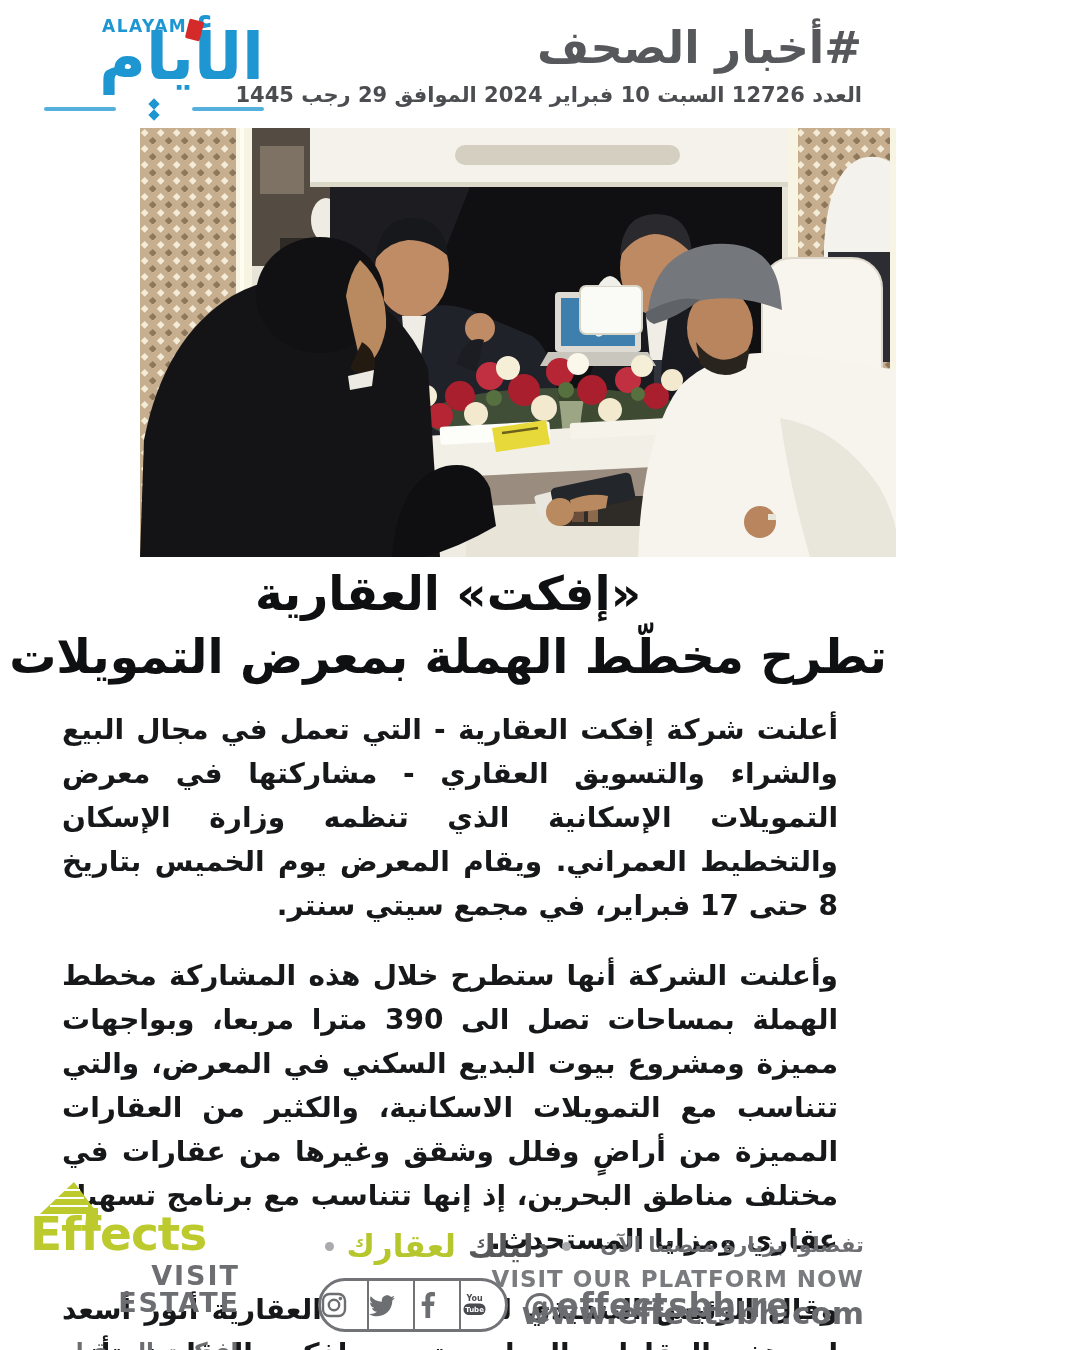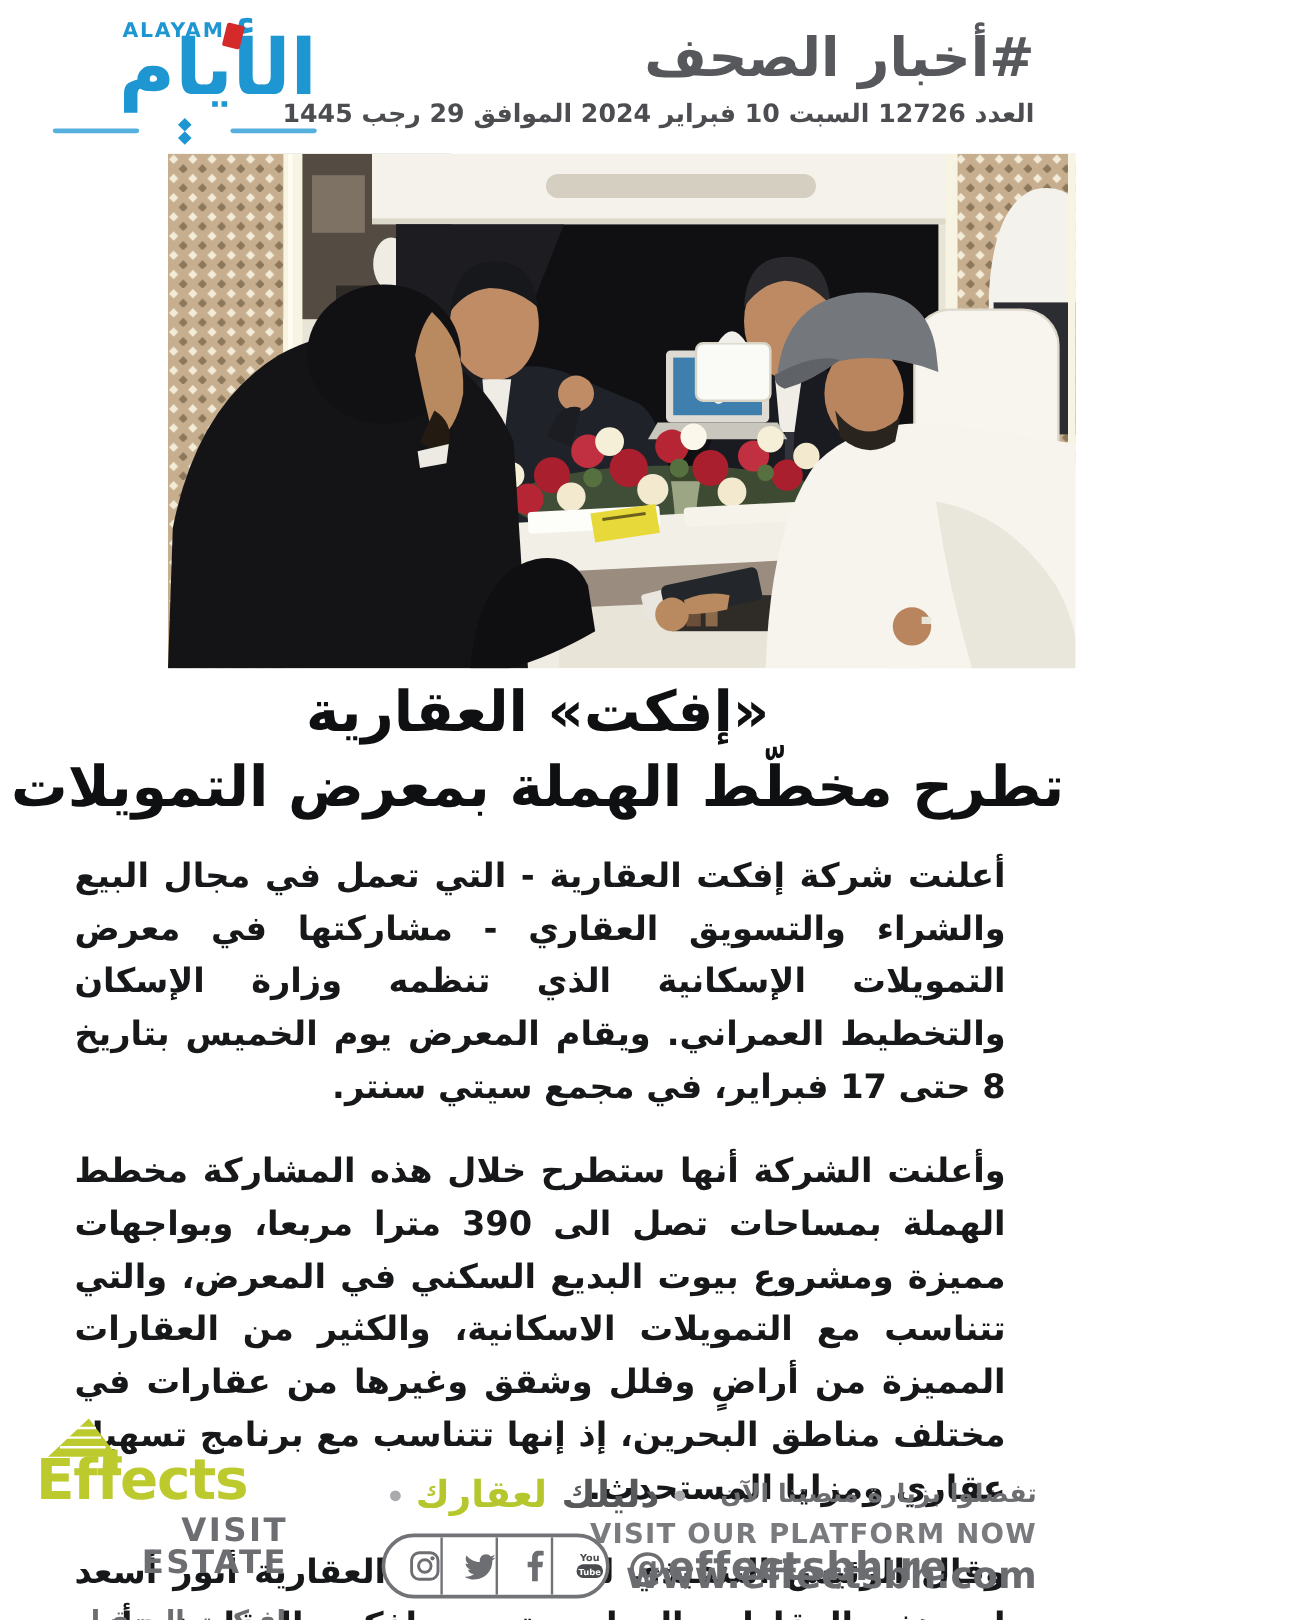--- a/index.html
+++ b/index.html
@@ -53,21 +53,21 @@
 
   .tagline-row { position:absolute; left:0; right:0; top:1228px; display:flex; gap:12px;
     align-items:center; justify-content:center; direction:rtl; font-size:31px; font-weight:900; }
   .tagline-dot { width:9px; height:9px; border-radius:50%; background:#a8aaad; }
   .tagline-p1 { color:#58595b; }
   .tagline-p2 { color:#b6c62d; }
 
   .social-row { position:absolute; left:318px; top:1278px; display:flex; align-items:center; gap:15px; }
   .social-pill { display:flex; align-items:stretch; border:3px solid #717377; border-radius:28px;
     height:54px; overflow:hidden; background:#fff; }
-  .social-cell { width:46px; display:flex; align-items:center; justify-content:flex-end; }
+  .social-cell { width:46px; display:flex; align-items:center; justify-content:flex-start; }
   .social-cell + .social-cell { border-left:2.5px solid #717377; }
   .social-handle { font-size:33px; font-weight:800; color:#6d6e71; letter-spacing:.5px; }
 
   .platform-block { position:absolute; right:32px; top:1232px; text-align:right; }
   .platform-ar { direction:rtl; font-size:21px; font-weight:700; color:#6d6e71; line-height:1.3; }
   .platform-en { font-size:23px; font-weight:800; color:#7a7b7e; letter-spacing:1px; margin-top:7px; }
   .platform-url { font-size:31px; font-weight:800; color:#6b6c6f; margin-top:3px; }
 </style>
 </head>
 <body>

